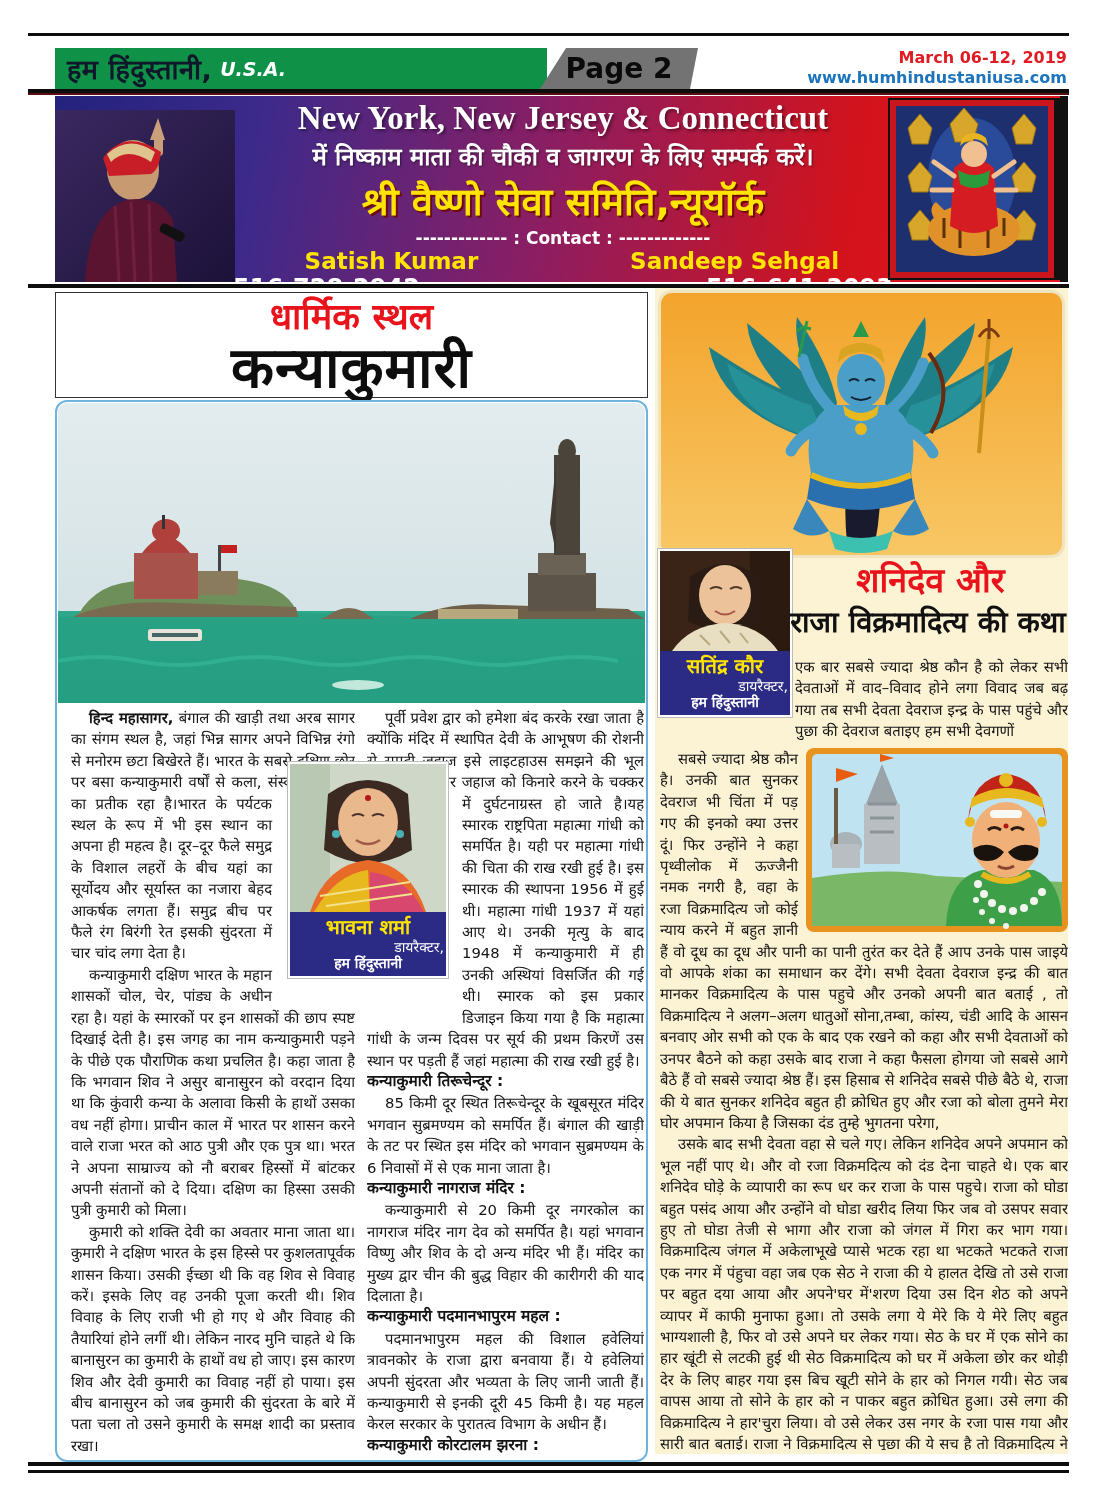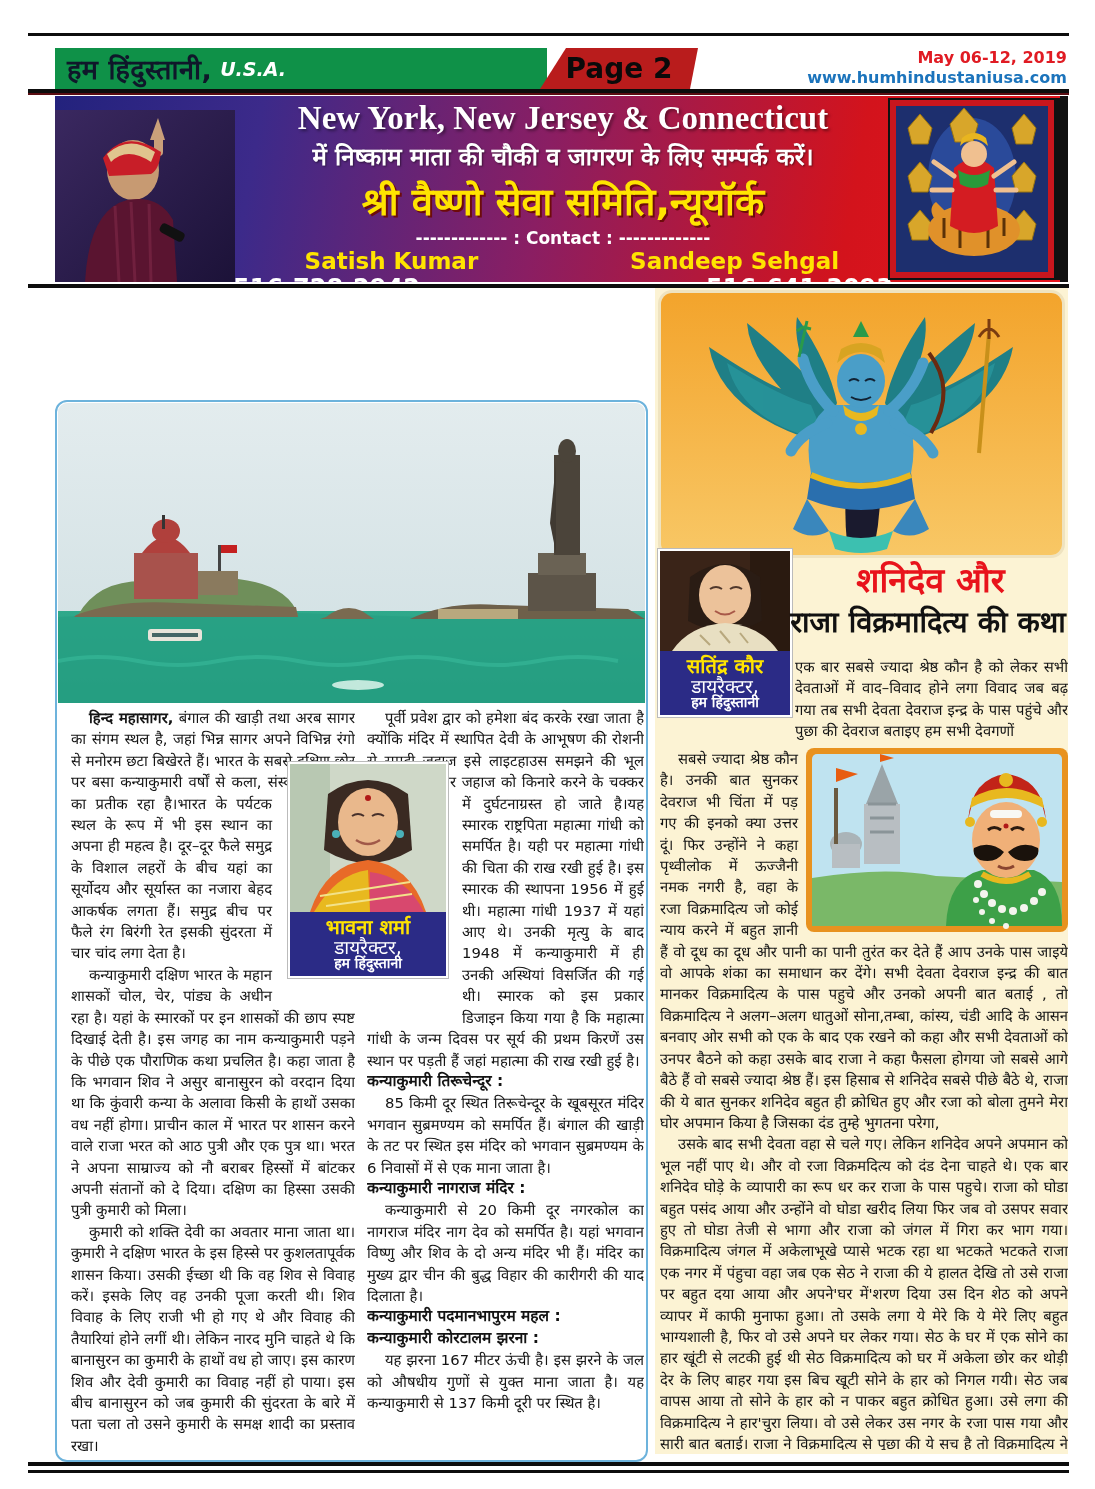--- a/index.html
+++ b/index.html
@@ -4,21 +4,21 @@
 <style>
   html,body{margin:0;padding:0;background:#e9e9e9;}
   #page{position:relative;width:1095px;height:1489px;background:#ffffff;margin:0 auto;
         font-family:"DejaVu Sans","Liberation Sans",sans-serif;overflow:hidden;}
   .abs{position:absolute;}
   .rule{background:#0d0d0d;}
   
   #mast-green{left:55px;top:48px;width:492px;height:41px;background:#0f9148;display:flex;align-items:center;padding-left:12px;box-sizing:border-box;}
   #mast-green .mh{color:#0f172a;font-weight:bold;font-size:27px;letter-spacing:.5px;}
   #mast-green .usa{color:#fff;font-weight:bold;font-style:italic;font-size:19px;margin-left:8px;}
-  #page2-box{left:540px;top:48px;width:158px;height:41px;background:#b91c1c;
+  #page2-box{left:540px;top:48px;width:158px;height:41px;background:#737373;
              clip-path:polygon(26px 0,100% 0,calc(100% - 8px) 100%,0 100%);
              display:flex;align-items:center;justify-content:center;}
   #page2-box span{font-weight:bold;font-size:28px;color:#0a0a0a;}
   #hdr-right{right:28px;top:48px;width:330px;text-align:right;line-height:20px;}
   #hdr-date{color:#e01b23;font-weight:bold;font-size:16px;}
   #hdr-web{color:#1c74bc;font-weight:bold;font-size:16px;}
   
   #ad{left:55px;top:96px;width:1013px;height:186px;
       background:linear-gradient(100deg,#23227d 0%,#3c2a8a 20%,#8a1e63 48%,#d3131c 78%,#e8161e 100%);overflow:hidden;}
   #ad-center{position:absolute;left:178px;top:0;width:660px;height:100%;text-align:center;color:#fff;}
@@ -41,21 +41,21 @@
   #l-col2{left:367px;top:707px;width:277px;height:750px;}
   .para{margin:0;text-indent:18px;}
   .shead{margin:0;font-weight:bold;text-indent:0;font-size:15.5px;}
   .fsr{float:right;width:76px;height:212px;margin-left:7px;}
   .fsl{float:left;width:88px;height:232px;margin-right:7px;}
   
   .inset{box-sizing:border-box;background:#fff;border:1px solid #bbb;padding:2px;}
   .inset .ph{width:100%;overflow:hidden;}
   .capbox{background:#2b2b86;color:#fff;text-align:center;padding:3px 2px 4px;}
   .cap-name{color:#ffe400;font-weight:bold;font-size:20px;line-height:24px;}
-  .cap-role{font-size:19px;line-height:16px;}
+  .cap-role{font-size:14px;line-height:16px;text-align:right;}
   .cap-org{font-weight:bold;font-size:14px;line-height:17px;}
   #inset-bhavna{left:287px;top:761px;width:162px;}
   #inset-satindra{left:657px;top:548px;width:136px;}
   
   #r-col{left:655px;top:288px;width:413px;height:1166px;background:#fcf3d4;}
   #shani-box{left:658px;top:290px;width:407px;height:268px;border-radius:14px;overflow:hidden;border:3px solid #efe3c0;box-sizing:border-box;}
   #r-kicker{left:793px;top:560px;width:275px;text-align:center;color:#e8131b;font-weight:bold;font-size:34px;line-height:40px;}
   #r-title{left:788px;top:604px;width:280px;text-align:center;color:#111;font-weight:bold;font-size:29px;line-height:36px;}
   #r-intro{left:795px;top:656px;width:273px;height:90px;}
   #r-body{left:660px;top:748px;width:408px;height:702px;}
@@ -70,21 +70,21 @@
   <div class="abs rule" style="left:28px;top:33px;width:1041px;height:3px;"></div>
 
   <div class="abs" id="mast-green">
     <span class="mh">हम हिंदुस्तानी,</span>
     <span class="usa">U.S.A.</span>
   </div>
   <div class="abs" id="page2-box">
     <span>Page 2</span>
   </div>
   <div class="abs" id="hdr-right">
-    <div id="hdr-date">May 06-12, 2019</div>
+    <div id="hdr-date">March 06-12, 2019</div>
     <div id="hdr-web">www.humhindustaniusa.com</div>
   </div>
   <div class="abs rule" style="left:28px;top:89px;width:1041px;height:4px;"></div>
   <div class="abs" style="left:28px;top:93px;width:1041px;height:2px;background:#5a0d12;"></div>
 
   <div class="abs" id="ad">
 
     <svg class="abs" style="left:0;top:14px;" width="180" height="172" viewBox="0 0 180 172">
       <rect width="180" height="172" fill="#2e1f4e"></rect>
       <rect width="180" height="172" fill="url(#sgrad)"></rect>
@@ -148,20 +148,24 @@
         <path d="M66 78 L46 64"></path>
           <path d="M106 78 L126 64"></path>
           <path d="M64 92 L44 92"></path>
           <path d="M108 92 L128 92"></path>
       </g>
     </svg>
     <div class="abs" style="right:0;top:0;width:8px;height:100%;background:#111;"></div>
   </div>
   <div class="abs rule" style="left:28px;top:284px;width:1041px;height:4px;"></div>
 
+  <div class="abs" id="l-headbox">
+    <div id="l-kicker">धार्मिक स्थल</div>
+    <div id="l-title">कन्याकुमारी</div>
+  </div>
 
   <div class="abs" id="l-box"></div>
 
   <div class="abs" id="l-photo">
     <svg width="587" height="300" viewBox="0 0 587 300">
       <defs>
         <linearGradient id="sky" x1="0" y1="0" x2="0" y2="1">
           <stop offset="0" stop-color="#e3ecee"></stop>
             <stop offset="1" stop-color="#cfdfe2"></stop>
         </linearGradient>
@@ -208,20 +212,21 @@
 
   </div>
 
   <div class="abs btxt" id="l-col2">
     <p class="para"><span>पूर्वी प्रवेश द्वार को हमेशा बंद करके रखा जाता है क्योंकि मंदिर में स्थापित देवी के आभूषण की रोशनी से समुद्री जहाज इसे लाइटहाउस समझने की भूल कर बैठते है और जहाज को किनारे करने के चक्कर में दुर्घटनाग्रस्त हो जाते है।</span><span class="fsl"></span><span>यह स्मारक राष्ट्रपिता महात्मा गांधी को समर्पित है। यही पर महात्मा गांधी की चिता की राख रखी हुई है। इस स्मारक की स्थापना 1956 में हुई थी। महात्मा गांधी 1937 में यहां आए थे। उनकी मृत्यु के बाद 1948 में कन्याकुमारी में ही उनकी अस्थियां विसर्जित की गई थी। स्मारक को इस प्रकार डिजाइन किया गया है कि महात्मा गांधी के जन्म दिवस पर सूर्य की प्रथम किरणें उस स्थान पर पड़ती हैं जहां महात्मा की राख रखी हुई है।</span></p>
     <p class="shead">कन्याकुमारी तिरूचेन्दूर :</p>
     <p class="para">85 किमी दूर स्थित तिरूचेन्दूर के खूबसूरत मंदिर भगवान सुब्रमण्यम को समर्पित हैं। बंगाल की खाड़ी के तट पर स्थित इस मंदिर को भगवान सुब्रमण्यम के 6 निवासों में से एक माना जाता है।</p>
     <p class="shead">कन्याकुमारी नागराज मंदिर :</p>
     <p class="para">कन्याकुमारी से 20 किमी दूर नगरकोल का नागराज मंदिर नाग देव को समर्पित है। यहां भगवान विष्णु और शिव के दो अन्य मंदिर भी हैं। मंदिर का मुख्य द्वार चीन की बुद्ध विहार की कारीगरी की याद दिलाता है।</p>
     <p class="shead">कन्याकुमारी पदमानभापुरम महल :</p>
+    <p class="para">पदमानभापुरम महल की विशाल हवेलियां त्रावनकोर के राजा द्वारा बनवाया हैं। ये हवेलियां अपनी सुंदरता और भव्यता के लिए जानी जाती हैं। कन्याकुमारी से इनकी दूरी 45 किमी है। यह महल केरल सरकार के पुरातत्व विभाग के अधीन हैं।</p>
     <p class="shead">कन्याकुमारी कोरटालम झरना :</p>
     <p class="para">यह झरना 167 मीटर ऊंची है। इस झरने के जल को औषधीय गुणों से युक्त माना जाता है। यह कन्याकुमारी से 137 किमी दूरी पर स्थित है।</p>
 
   </div>
 
   <div class="abs inset" id="inset-bhavna">
     <div class="ph" style="height:148px;">
       <svg width="156" height="148" viewBox="0 0 156 148">
         <rect width="156" height="148" fill="#cfd8c8"></rect>
         <rect x="0" y="0" width="40" height="148" fill="#b8c8b2"></rect>

